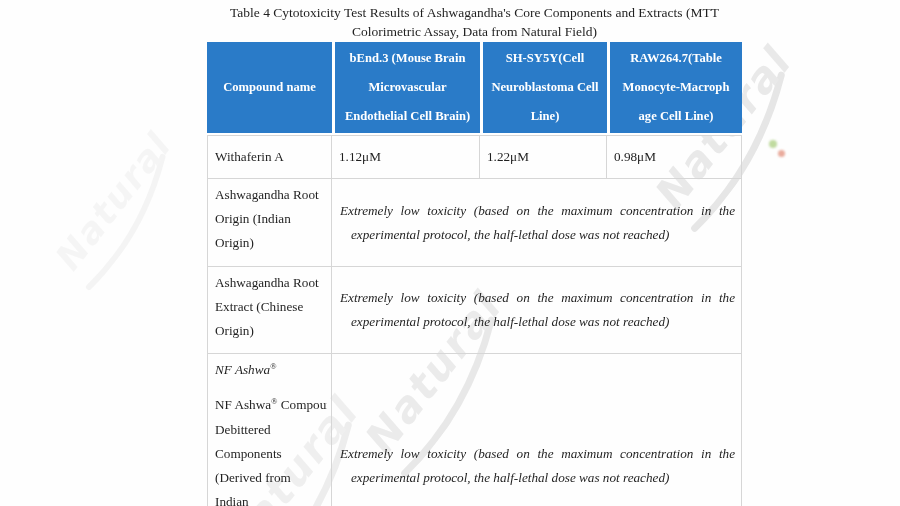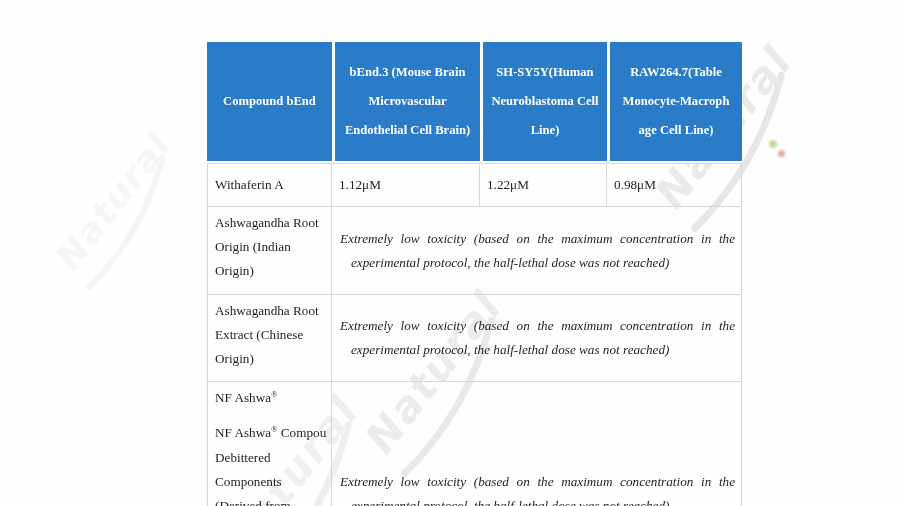--- a/index.html
+++ b/index.html
@@ -65,21 +65,21 @@
     font-size: 13.2px;
   }
   table.cyto td, table.cyto th { box-sizing: border-box; }
   th {
     background: #2a7bc8;
     color: #ffffff;
     font-weight: 700;
     font-size: 12.6px;
     text-align: center;
     vertical-align: middle;
-    padding: 16px 3px;
+    padding: 2px 3px;
     border-bottom: 2px solid #fff;
   }
   th + th { border-left: 3px solid #fff; }
   .hline { line-height: 29px; white-space: nowrap; }
   tbody td {
     background: transparent;
     border-right: 1px solid #d6d6d6;
     border-bottom: 1px solid #d6d6d6;
     vertical-align: middle;
   }
@@ -89,21 +89,21 @@
   tr.r1  { height: 44px; }
   tr.r2  { height: 88px; }
   tr.r3  { height: 87px; }
   tr.r4  { height: 225px; }
   td.compound { padding: 4px 4px 4px 7px; vertical-align: top; line-height: 24px; }
   tr.r1 td { padding-left: 7px; vertical-align: middle; }
   td.tox { padding: 0 6px 0 8px; line-height: 24px; font-style: italic; }
   .tox-l1 { text-align: justify; text-align-last: justify; white-space: nowrap; overflow: hidden; }
   .tox-l2 { text-align: left; white-space: nowrap; overflow: hidden; margin-left: 11px; }
   .cline { white-space: nowrap; overflow: hidden; }
-  .para1 { margin-bottom: 10px; }
+  .para1 { margin-bottom: 10px; font-style: italic; }
   .sup { font-size: 8.5px; position: relative; top: -5px; }
 </style>
 </head>
 <body>
 
 <div class="page">
 
   <div class="wm wm1">
     <svg class="wm-swoosh" width="190" height="36" viewBox="0 0 190 36">
       <path d="M8 30 Q 95 42 182 4" fill="none" stroke="#d4d4d4" stroke-width="7" stroke-linecap="round"></path>
@@ -126,41 +126,45 @@
     <svg class="wm-swoosh" width="190" height="36" viewBox="0 0 190 36">
       <path d="M8 30 Q 95 42 182 4" fill="none" stroke="#d4d4d4" stroke-width="7" stroke-linecap="round"></path>
     </svg>
     <span class="wm-text">Natural</span>
   </div>
   <div class="logo-dots">
     <div class="dot-green"></div>
     <div class="dot-red"></div>
   </div>
 
+  <div class="title-block">
+    <div class="title-line">Table 4 Cytotoxicity Test Results of Ashwagandha's Core Components and Extracts (MTT</div>
+    <div class="title-line">Colorimetric Assay, Data from Natural Field)</div>
+  </div>
 
   <div class="tbl-wrap">
     <table class="cyto">
       <colgroup>
         <col style="width:125px">
           <col style="width:148px">
           <col style="width:127px">
           <col style="width:135px">
       </colgroup>
       <thead>
         <tr class="rh">
           <th>
-            <div class="hline">Compound bEnd</div>
+            <div class="hline">Compound name</div>
           </th>
           <th>
             <div class="hline">bEnd.3 (Mouse Brain</div>
             <div class="hline">Microvascular</div>
             <div class="hline">Endothelial Cell Brain)</div>
           </th>
           <th>
-            <div class="hline">SH-SY5Y(Human</div>
+            <div class="hline">SH-SY5Y(Cell</div>
             <div class="hline">Neuroblastoma Cell</div>
             <div class="hline">Line)</div>
           </th>
           <th>
             <div class="hline">RAW264.7(Table</div>
             <div class="hline">Monocyte-Macroph</div>
             <div class="hline">age Cell Line)</div>
           </th>
         </tr>
       </thead>

